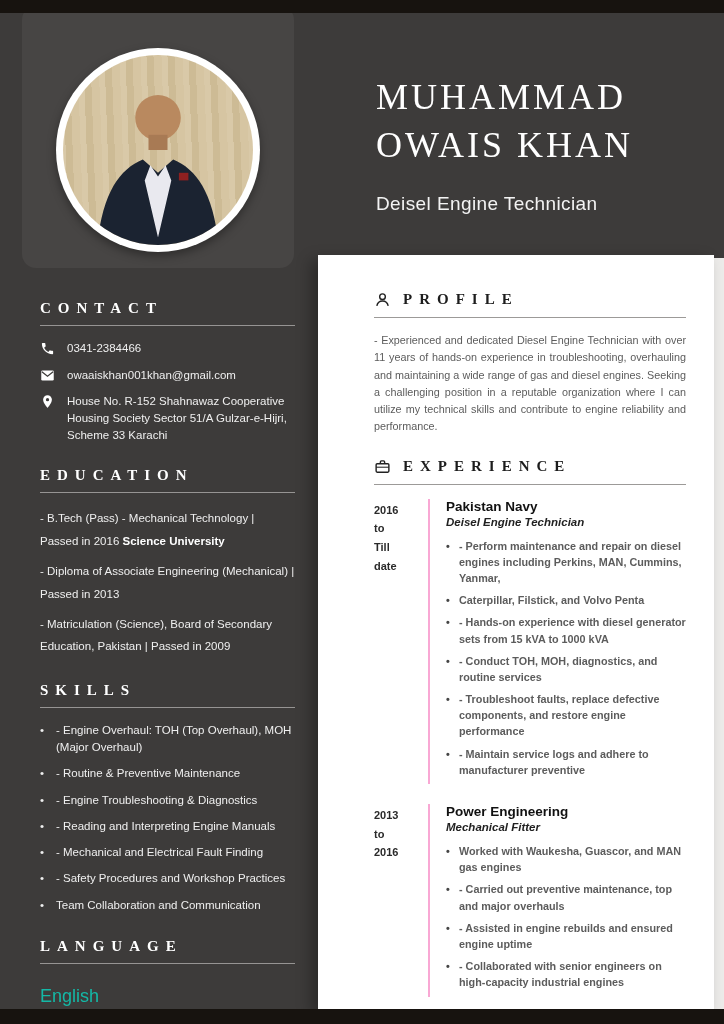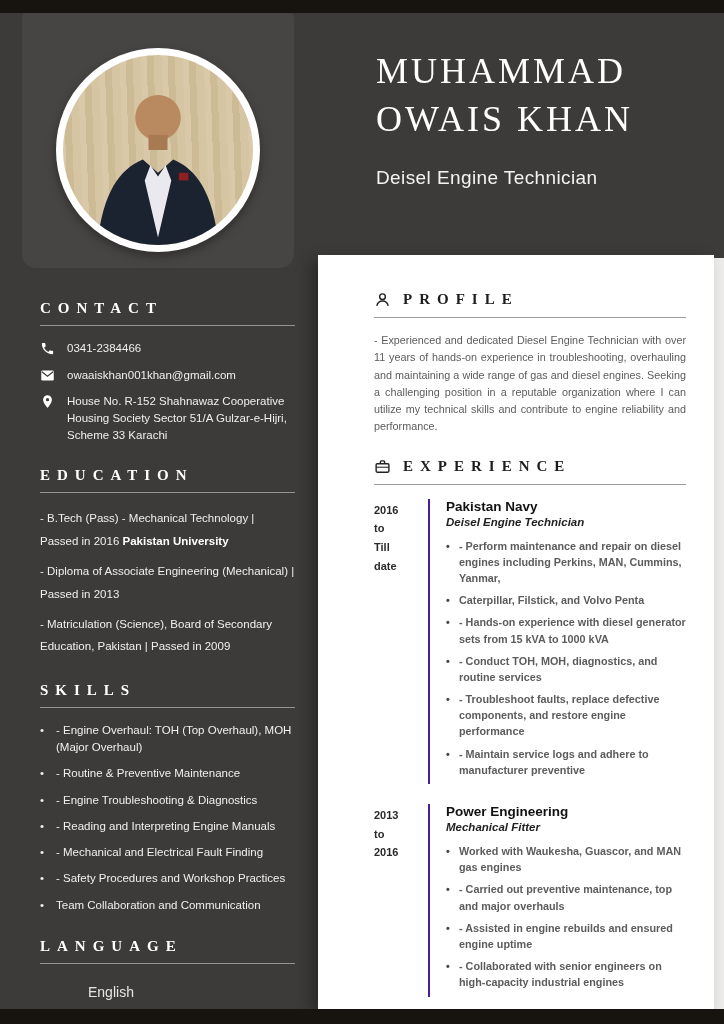--- a/index.html
+++ b/index.html
@@ -46,27 +46,27 @@
   .contact-row .ctext { font-size:11.5px; line-height:1.45; color:#efefef; }
   .edu-item { font-size:11.5px; line-height:1.95; color:#efefef; margin-bottom:8px; }
   .edu-item strong { color:#ffffff; }
   .skill-list { list-style:none; }
   .skill-list li {
     position:relative; padding-left:16px; font-size:11.5px; line-height:1.5;
     color:#efefef; margin-bottom:9px;
   }
   .skill-list li::before { content:"•"; position:absolute; left:0; top:0; color:#efefef; }
   .lang-list { list-style:none; }
-  .lang-list li { font-size:14px; line-height:2.1; color:#e5e5e5;margin-left:48px; }
+  .lang-list li { font-size:18px; line-height:2.1; color:#14b8a6; }
   .side-section { margin-bottom:24px; }
 
   
   .main-header {
     position:absolute; left:320px; right:0; top:0; height:258px;
-    background:#3d3b3a; z-index:1; color:#fff; padding:48px 20px 0 56px;
+    background:#3d3b3a; z-index:1; color:#fff; padding:74px 20px 0 56px;
   }
   .name {
     font-family:"Liberation Serif", serif; font-size:36px; letter-spacing:3px;
     line-height:1.32; color:#ffffff; font-weight:normal;
   }
   .job-title { margin-top:24px; font-size:19px; color:#f3f3f3; letter-spacing:.4px; }
 
   
   .card {
     position:absolute; left:318px; top:255px; right:10px; bottom:15px;
@@ -84,21 +84,21 @@
   .main-rule { border:none; border-top:1px solid #9c9a98; margin:9px 0 14px; }
   .profile-text {
     font-size:10.8px; color:#5c5c5c; line-height:1.6; text-align:justify;
     margin-bottom:22px;
   }
   .xp-entry { display:flex; margin-bottom:20px; }
   .xp-dates {
     width:54px; flex:0 0 54px; font-size:11px; font-weight:bold; color:#2a2a2a;
     white-space:pre-line; line-height:1.7; padding-top:2px;
   }
-  .xp-body { flex:1; border-left:2px solid #4c1d95; padding-left:16px; }
+  .xp-body { flex:1; border-left:2px solid #f9a8d4; padding-left:16px; }
   .xp-company { font-size:13.5px; font-weight:bold; color:#111; }
   .xp-role { font-size:11.5px; font-weight:bold; font-style:italic; color:#222; margin:2px 0 10px; }
   .bullets { list-style:none;font-weight:bold; }
   .bullets li {
     position:relative; padding-left:13px; font-size:10.8px; color:#5c5c5c;
     line-height:1.5; margin-bottom:6px;
   }
   .bullets li::before { content:"•"; position:absolute; left:0; top:0; color:#444; }
   .references { margin-top:auto; }
   .references h2 {
@@ -153,21 +153,21 @@
             <circle cx="12" cy="9" r="2.6" fill="#3d3b3a"></circle>
           </svg>
           <span class="ctext">House No. R-152 Shahnawaz Cooperative Housing Society Sector 51/A Gulzar-e-Hijri, Scheme 33 Karachi</span>
         </div>
       </div>
 
       <div class="side-section">
         <h2>EDUCATION</h2>
         <hr class="side-rule">
         <div class="edu-item">
-          <span>- B.Tech (Pass) - Mechanical Technology | Passed in 2016 </span><strong>Pakistan University</strong>
+          <span>- B.Tech (Pass) - Mechanical Technology | Passed in 2016 </span><strong>Science University</strong>
         </div>
         <div class="edu-item">
           <span>- Diploma of Associate Engineering (Mechanical) | Passed in 2013</span><strong></strong>
         </div>
         <div class="edu-item">
           <span>- Matriculation (Science), Board of Secondary Education, Pakistan | Passed in 2009</span><strong></strong>
         </div>
       </div>
 
       <div class="side-section">

